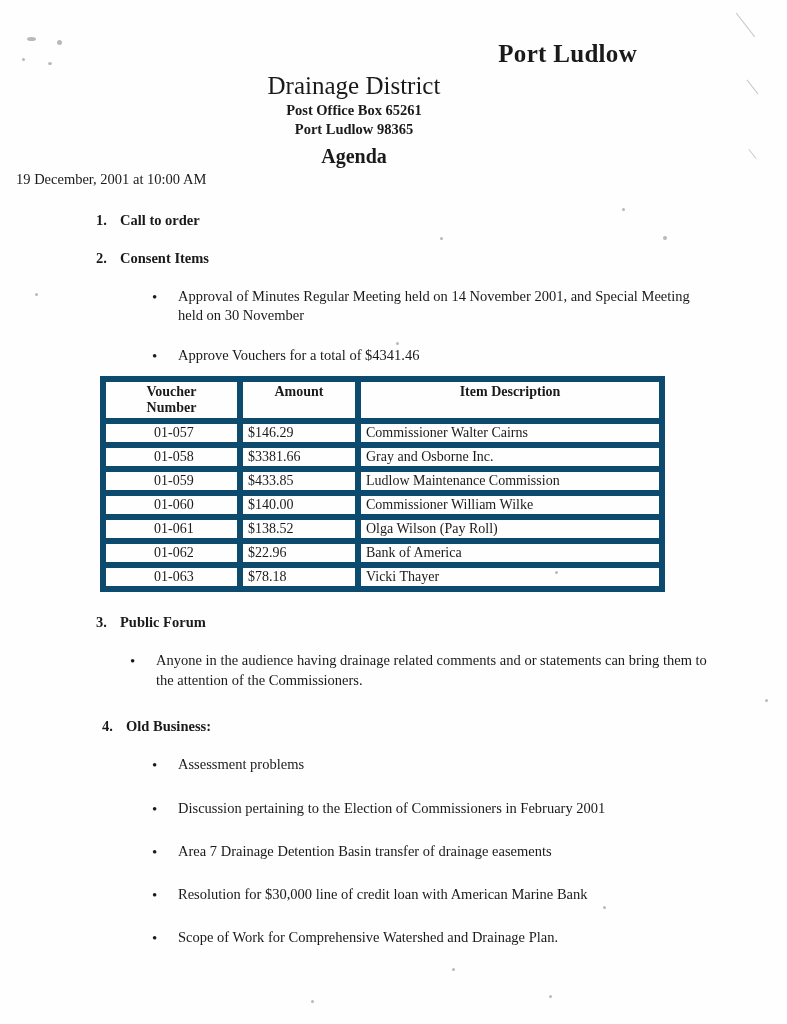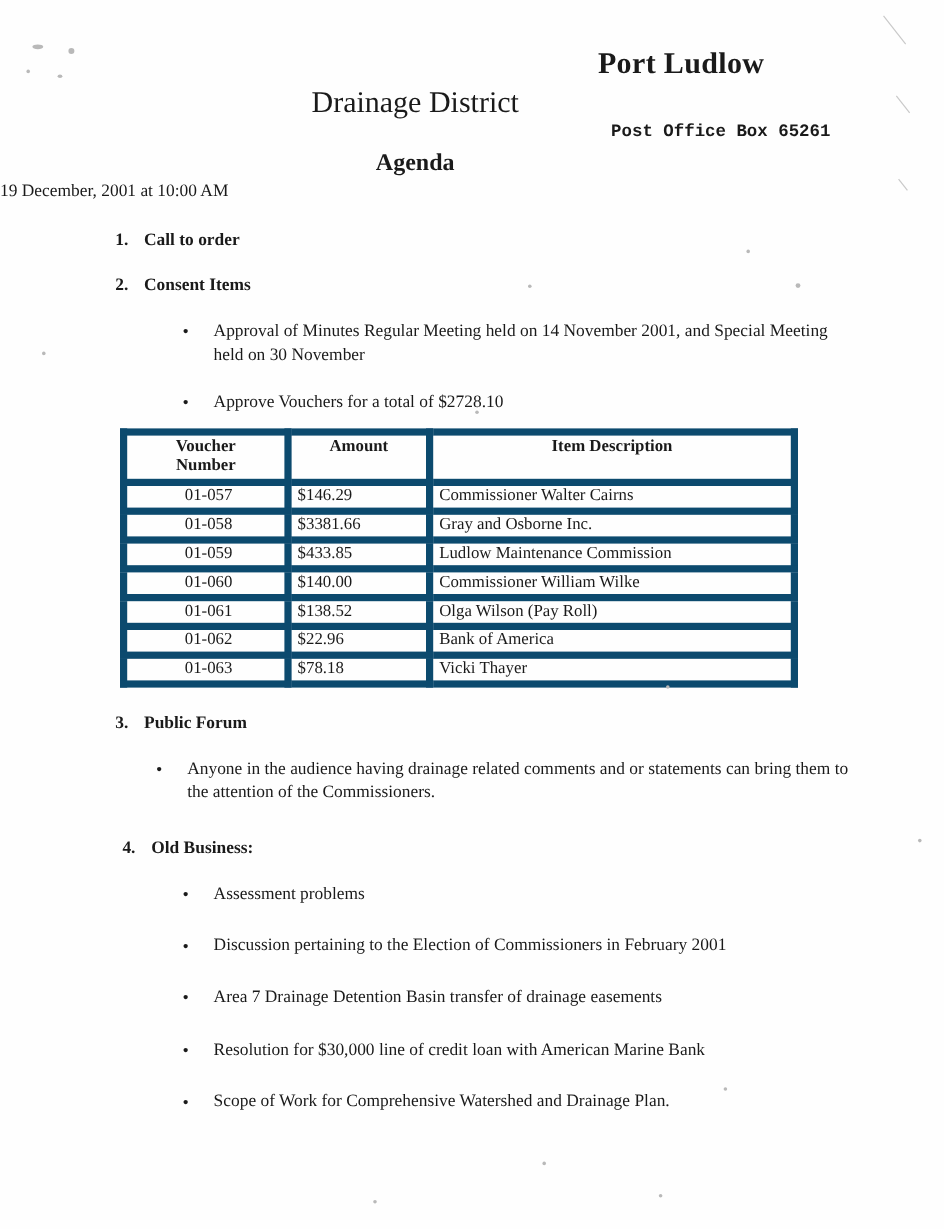--- a/index.html
+++ b/index.html
@@ -27,44 +27,44 @@
   .streak {
     position: absolute;
     background: #c9c9c9;
     transform: rotate(-38deg);
     pointer-events: none;
   }
 
   .header {
     text-align: center;
     padding-top: 40px;
+    padding-left: 16px;
   }
   .title-line-1 {
     font-size: 25px;
     font-weight: bold;
     letter-spacing: 0.3px;
     text-align: right;
     padding-right: 150px;
     line-height: 1.1;
   }
   .title-line-2 {
     font-size: 25px;
     font-weight: normal;
     text-align: center;
     padding-right: 95px;
     line-height: 1.25;
     margin-top: 2px;
   }
   .addr {
     font-size: 14.5px;
     font-weight: bold;
-    text-align: right;
+    text-align: center;
     padding-right: 95px;
     line-height: 1.35;
-    font-family: Liberation Mono, monospace;
   }
   .agenda {
     font-size: 20px;
     font-weight: bold;
     text-align: center;
     padding-right: 95px;
     margin-top: 4px;
     line-height: 1.2;
   }
   .meeting {
@@ -163,20 +163,21 @@
   <div class="speck" style="left:765px;top:699px;width:3px;height:3px;"></div>
   <div class="speck" style="left:603px;top:906px;width:3px;height:3px;"></div>
   <div class="speck" style="left:311px;top:1000px;width:3px;height:3px;"></div>
   <div class="speck" style="left:452px;top:968px;width:3px;height:3px;"></div>
   <div class="speck" style="left:549px;top:995px;width:3px;height:3px;"></div>
 
   <div class="header">
     <div class="title-line-1">Port Ludlow</div>
     <div class="title-line-2">Drainage District</div>
     <div class="addr">Post Office Box 65261</div>
+    <div class="addr">Port Ludlow 98365</div>
     <div class="agenda">Agenda</div>
     <div class="datetime">19 December, 2001 at 10:00 AM</div>
   </div>
 
   <div class="body">
 
     <div class="num-item" style="margin-top:24px;">
       <span class="num">1.</span>
       <span>Call to order</span>
     </div>
@@ -186,21 +187,21 @@
       <span>Consent Items</span>
     </div>
 
     <div class="bullets" style="margin-top:20px;">
       <div class="bullet" style="margin-bottom:20px;">
         <span class="dot">•</span>
         <span class="txt">Approval of Minutes Regular Meeting held on 14 November 2001, and Special Meeting held on 30 November</span>
       </div>
       <div class="bullet" style="margin-bottom:4px;">
         <span class="dot">•</span>
-        <span class="txt">Approve Vouchers for a total of $2728.10</span>
+        <span class="txt">Approve Vouchers for a total of $4341.46</span>
       </div>
     </div>
 
     <table class="vouchers">
       <thead>
         <tr>
           <th class="col-num">
             <div>Voucher</div>
             <div>Number</div>
           </th>

